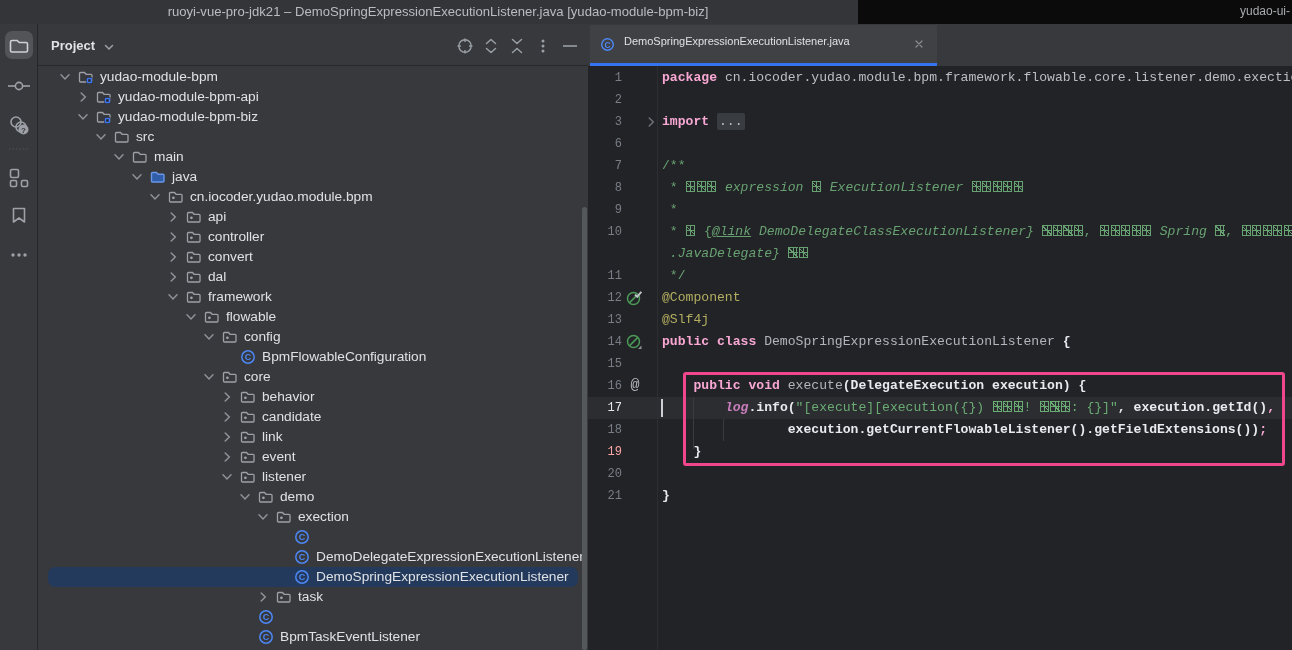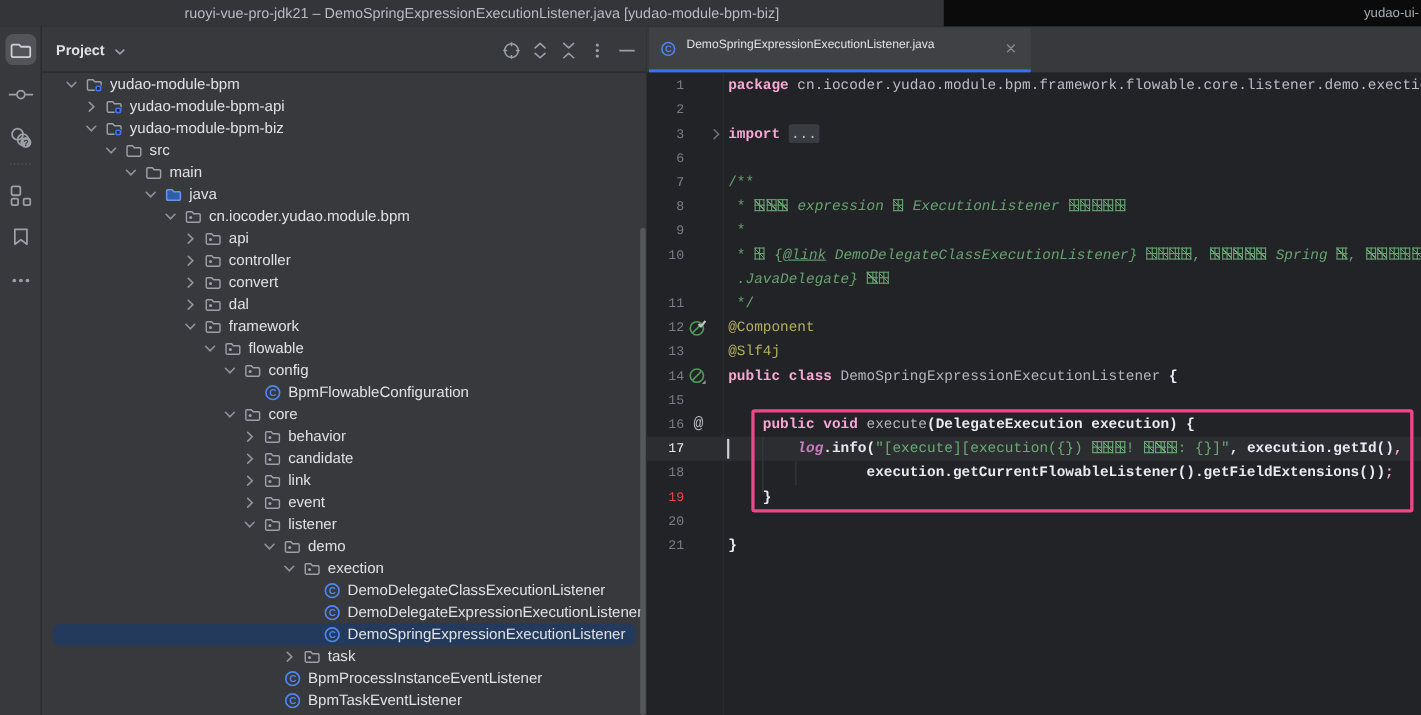--- a/index.html
+++ b/index.html
@@ -261,21 +261,20 @@
     </svg>
     <svg class="abs" style="left:238px;top:485px" width="16" height="16" viewBox="0 0 16 16">
       <path d="M2.5 3.5 h4 l1.6 1.8 H13 a1 1 0 0 1 1 1 V12 a1 1 0 0 1 -1 1 H2.5 a1 1 0 0 1 -1 -1 V4.5 a1 1 0 0 1 1 -1 Z" fill="none" stroke="#9da0a6" stroke-width="1.3"></path>
       <circle cx="5.4" cy="8.8" r="1.4" fill="#9da0a6"></circle>
     </svg>
     <div class="row" style="left:260px;top:483px">exection</div>
     <svg class="abs" style="left:256px;top:505px" width="16" height="16" viewBox="0 0 16 16">
       <circle cx="8" cy="8" r="6.2" fill="none" stroke="#4d87f5" stroke-width="1.5"></circle>
       <text x="8.1" y="11.2" font-size="9" font-weight="bold" fill="#4d87f5" text-anchor="middle" font-family="Liberation Sans">C</text>
     </svg>
-    <div class="row" style="left:278px;top:503px">DemoDelegateClassExecutionListener</div>
     <svg class="abs" style="left:256px;top:525px" width="16" height="16" viewBox="0 0 16 16">
       <circle cx="8" cy="8" r="6.2" fill="none" stroke="#4d87f5" stroke-width="1.5"></circle>
       <text x="8.1" y="11.2" font-size="9" font-weight="bold" fill="#4d87f5" text-anchor="middle" font-family="Liberation Sans">C</text>
     </svg>
     <div class="row" style="left:278px;top:523px">DemoDelegateExpressionExecutionListener</div>
     <div class="abs" style="left:10px;top:543px;width:530px;height:20px;background:#243a5c;border-radius:7px"></div>
     <svg class="abs" style="left:256px;top:545px" width="16" height="16" viewBox="0 0 16 16">
       <circle cx="8" cy="8" r="6.2" fill="none" stroke="#4d87f5" stroke-width="1.5"></circle>
       <text x="8.1" y="11.2" font-size="9" font-weight="bold" fill="#4d87f5" text-anchor="middle" font-family="Liberation Sans">C</text>
     </svg>
@@ -285,21 +284,20 @@
     </svg>
     <svg class="abs" style="left:238px;top:565px" width="16" height="16" viewBox="0 0 16 16">
       <path d="M2.5 3.5 h4 l1.6 1.8 H13 a1 1 0 0 1 1 1 V12 a1 1 0 0 1 -1 1 H2.5 a1 1 0 0 1 -1 -1 V4.5 a1 1 0 0 1 1 -1 Z" fill="none" stroke="#9da0a6" stroke-width="1.3"></path>
       <circle cx="5.4" cy="8.8" r="1.4" fill="#9da0a6"></circle>
     </svg>
     <div class="row" style="left:260px;top:563px">task</div>
     <svg class="abs" style="left:220px;top:585px" width="16" height="16" viewBox="0 0 16 16">
       <circle cx="8" cy="8" r="6.2" fill="none" stroke="#4d87f5" stroke-width="1.5"></circle>
       <text x="8.1" y="11.2" font-size="9" font-weight="bold" fill="#4d87f5" text-anchor="middle" font-family="Liberation Sans">C</text>
     </svg>
-    <div class="row" style="left:242px;top:583px">BpmProcessInstanceEventListener</div>
     <svg class="abs" style="left:220px;top:605px" width="16" height="16" viewBox="0 0 16 16">
       <circle cx="8" cy="8" r="6.2" fill="none" stroke="#4d87f5" stroke-width="1.5"></circle>
       <text x="8.1" y="11.2" font-size="9" font-weight="bold" fill="#4d87f5" text-anchor="middle" font-family="Liberation Sans">C</text>
     </svg>
     <div class="row" style="left:242px;top:603px">BpmTaskEventListener</div>
 <div class="abs" style="left:544px;top:183px;width:5px;height:443px;background:#55585b;border-radius:3px"></div>
 </div>
 <div id="tabbar">
     <div id="tab"></div>
     <div id="tabu"></div>
@@ -324,21 +322,21 @@
 <div class="ln" style="top:133px;color:#797e86">9</div>
 <div class="ln" style="top:155px;color:#797e86">10</div>
 <div class="ln" style="top:199px;color:#797e86">11</div>
 <div class="ln" style="top:221px;color:#797e86">12</div>
 <div class="ln" style="top:243px;color:#797e86">13</div>
 <div class="ln" style="top:265px;color:#797e86">14</div>
 <div class="ln" style="top:287px;color:#797e86">15</div>
 <div class="ln" style="top:309px;color:#797e86">16</div>
 <div class="ln" style="top:331px;color:#e4e6ea;font-weight:400">17</div>
 <div class="ln" style="top:353px;color:#797e86">18</div>
-<div class="ln" style="top:375px;color:#ef4444">19</div>
+<div class="ln" style="top:375px;color:#fca5a5">19</div>
 <div class="ln" style="top:397px;color:#797e86">20</div>
 <div class="ln" style="top:419px;color:#797e86">21</div>
 <svg class="abs" style="left:38px;top:224px" width="16" height="16" viewBox="0 0 16 16">
       <circle cx="7.5" cy="8.5" r="6" fill="none" stroke="#4b9a57" stroke-width="1.5"></circle>
       <line x1="3.6" y1="12.6" x2="11.6" y2="4.6" stroke="#4b9a57" stroke-width="1.5"></line>
       <path d="M9 4.6 L11.2 6.8 L15.3 1.8" fill="none" stroke="#c2c5ca" stroke-width="1.9"></path>
     </svg>
 <svg class="abs" style="left:38px;top:268px" width="16" height="16" viewBox="0 0 16 16">
       <circle cx="7.5" cy="7.5" r="6" fill="none" stroke="#4b9a57" stroke-width="1.5"></circle>
       <line x1="3.6" y1="11.6" x2="11.6" y2="3.6" stroke="#4b9a57" stroke-width="1.5"></line>

